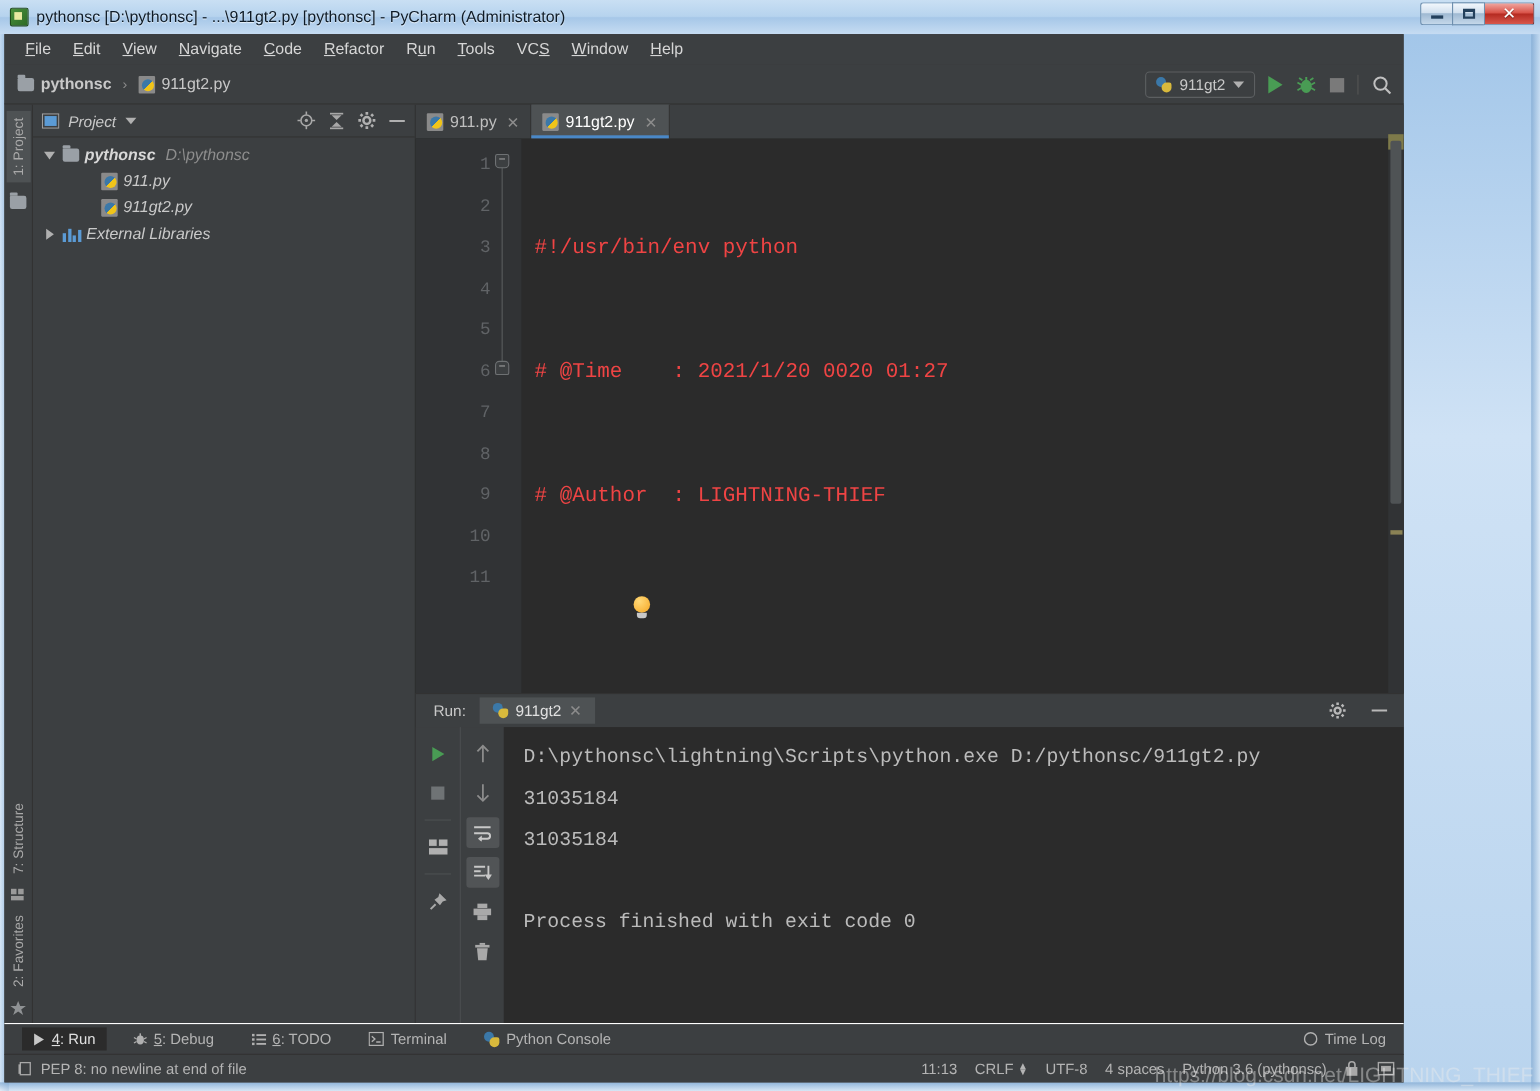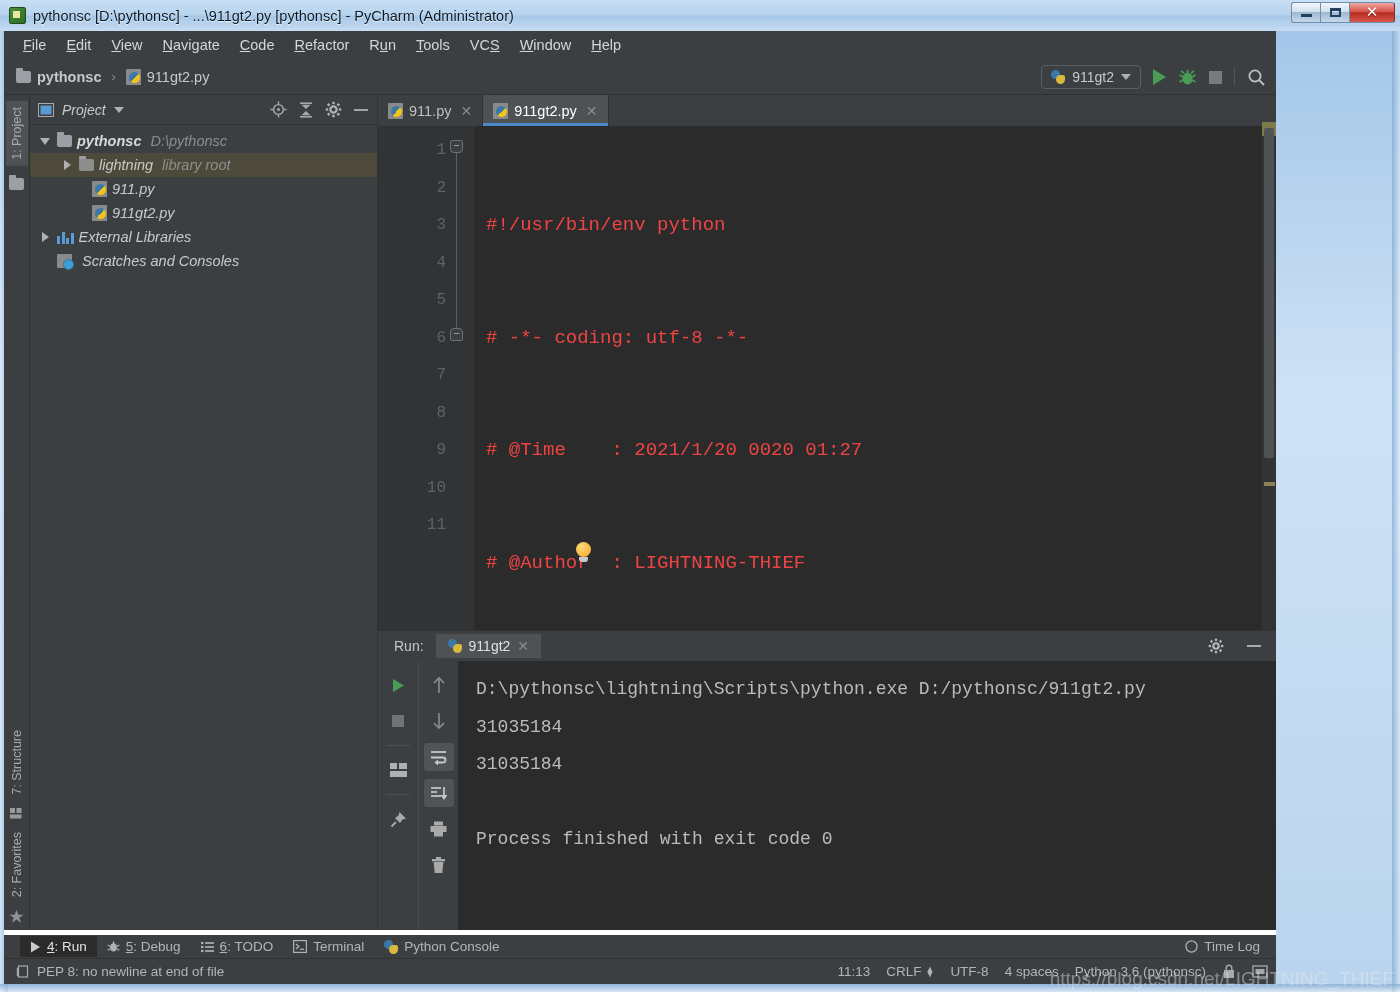--- a/index.html
+++ b/index.html
@@ -255,21 +255,21 @@
 
   .console {
     flex: 1; background: #2b2b2b; padding: 10px 0 0 18px; overflow: hidden;
     font-family: "Liberation Mono", monospace; font-size: 18px; line-height: 37.5px;
     color: #bbbbbb; white-space: pre;
   }
 
   
   .bottombar {
     height: 28px; flex: none; background: #3c3f41; display: flex; align-items: center;
-    padding-left: 16px; gap: 0; border-top: 5px solid #ffffff; position: relative;
+    padding-left: 16px; gap: 14px; border-top: 1px solid #ffffff; position: relative;
   }
   .bwin {
     display: flex; align-items: center; gap: 6px; padding: 3px 10px;
     font-size: 13.5px; color: #b4b4b4;
   }
   .bwin.active { background: #2b2b2b; color: #e0e0e0; }
   .bwin u { text-decoration: underline; }
   .evlog { position: absolute; right: 16px; display: flex; align-items: center; gap: 6px; font-size: 13.5px; color: #b4b4b4; }
 
   
@@ -445,28 +445,20 @@
 
           <div class="trow">
             <span class="tw">
                 <span class="arrow-d"></span>
               </span>
             <span class="folder-ico"></span>
             <span class="tlabel bold">pythonsc</span>
             <span class="tdim">D:\pythonsc</span>
           </div>
 
-          <div class="trow sel" style="padding-left:30px">
-            <span class="tw">
-                <span class="arrow-r"></span>
-              </span>
-            <span class="folder-ico" style="background:#8d8d8d"></span>
-            <span class="tlabel">lightning</span>
-            <span class="tdim">library root</span>
-          </div>
 
 
           <div class="trow" style="padding-left:62px">
             <span class="py-ico">
                 <span class="pg"></span>
                 <span class="pb"></span>
               </span>
             <span class="tlabel">911.py</span>
           </div>
 
@@ -484,24 +476,20 @@
               </span>
             <span class="lib-ico">
                 <i style="height:8px"></i>
                 <i style="height:12px"></i>
                 <i style="height:6px"></i>
                 <i style="height:11px"></i>
               </span>
             <span class="tlabel">External Libraries</span>
           </div>
 
-          <div class="trow" style="padding-left:27px">
-            <span class="scr-ico"></span>
-            <span class="tlabel" style="margin-left:5px">Scratches and Consoles</span>
-          </div>
         </div>
       </div>
 
       <div class="editor-area">
 
         <div class="tabbar">
           <div class="etab">
             <span class="py-ico">
                 <span class="pg"></span>
                 <span class="pb"></span>
@@ -535,21 +523,20 @@
             <div class="gline">11</div>
             <div class="fold-col">
               <div class="fold-line"></div>
               <div class="fold-box top">−</div>
               <div class="fold-box bot">−</div>
             </div>
           </div>
 
           <div class="code">
             <div class="cline"><span class="cmt">#!/usr/bin/env python</span></div>
-            <div class="cline"><span class="cmt"># -*- coding: utf-8 -*-</span></div>
             <div class="cline"><span class="cmt"># @Time    : 2021/1/20 0020 01:27</span></div>
             <div class="cline"><span class="cmt"># @Author  : LIGHTNING-THIEF</span></div>
             
             
             
             
             
             
             
 

